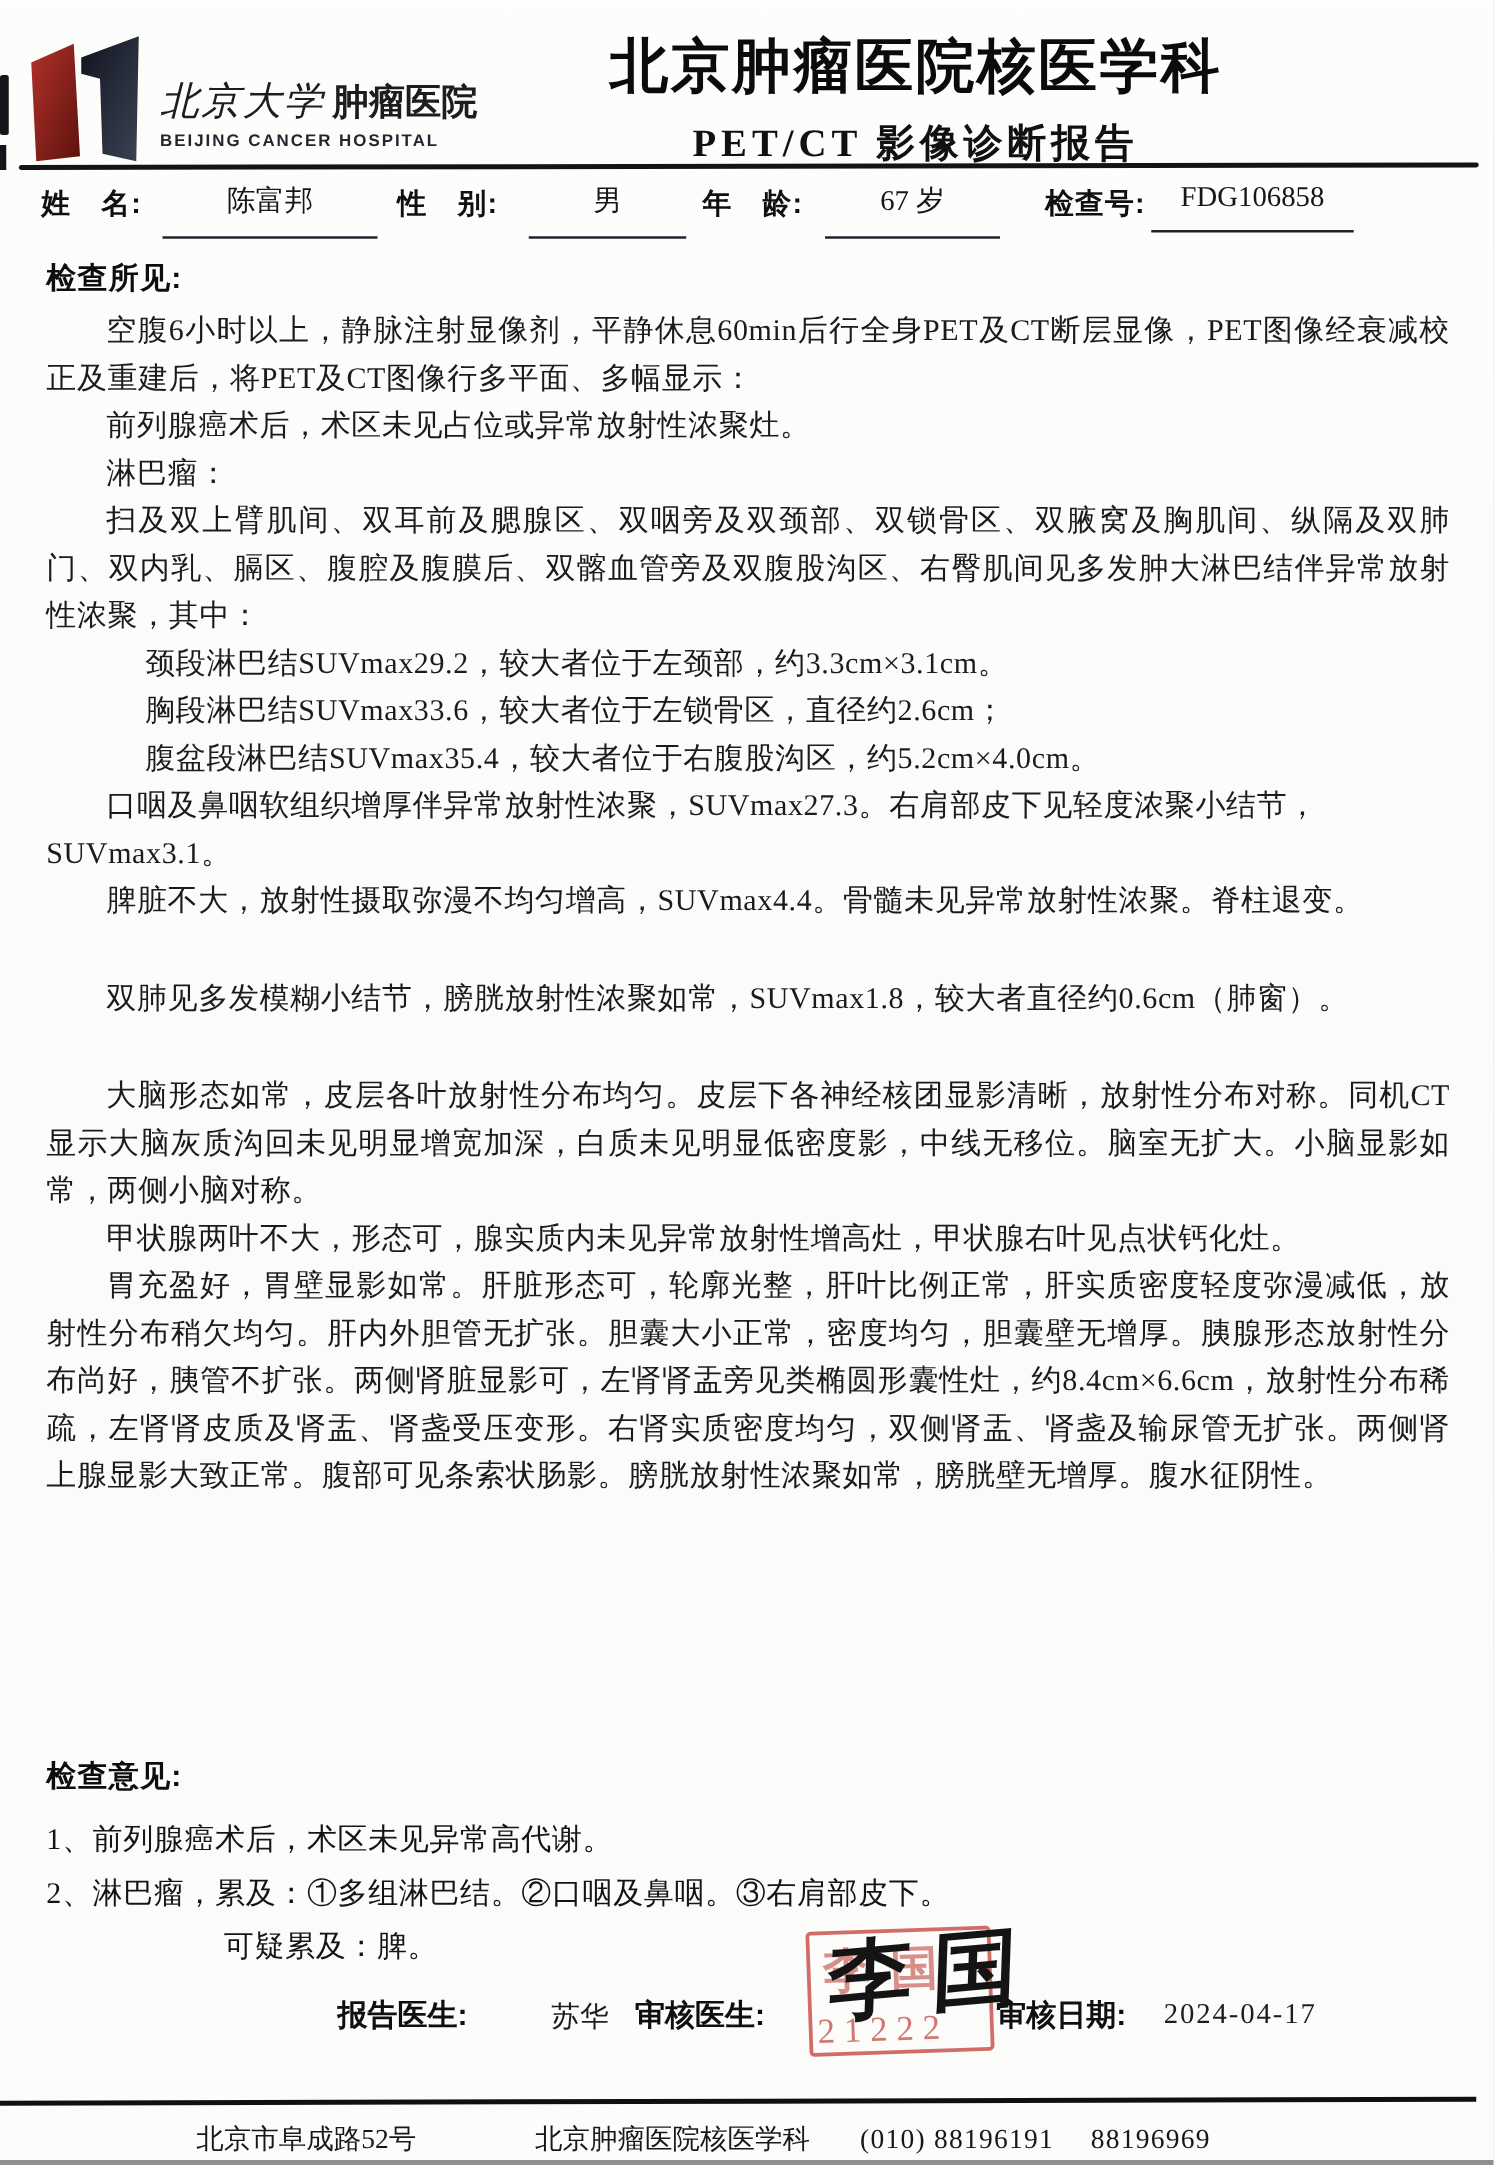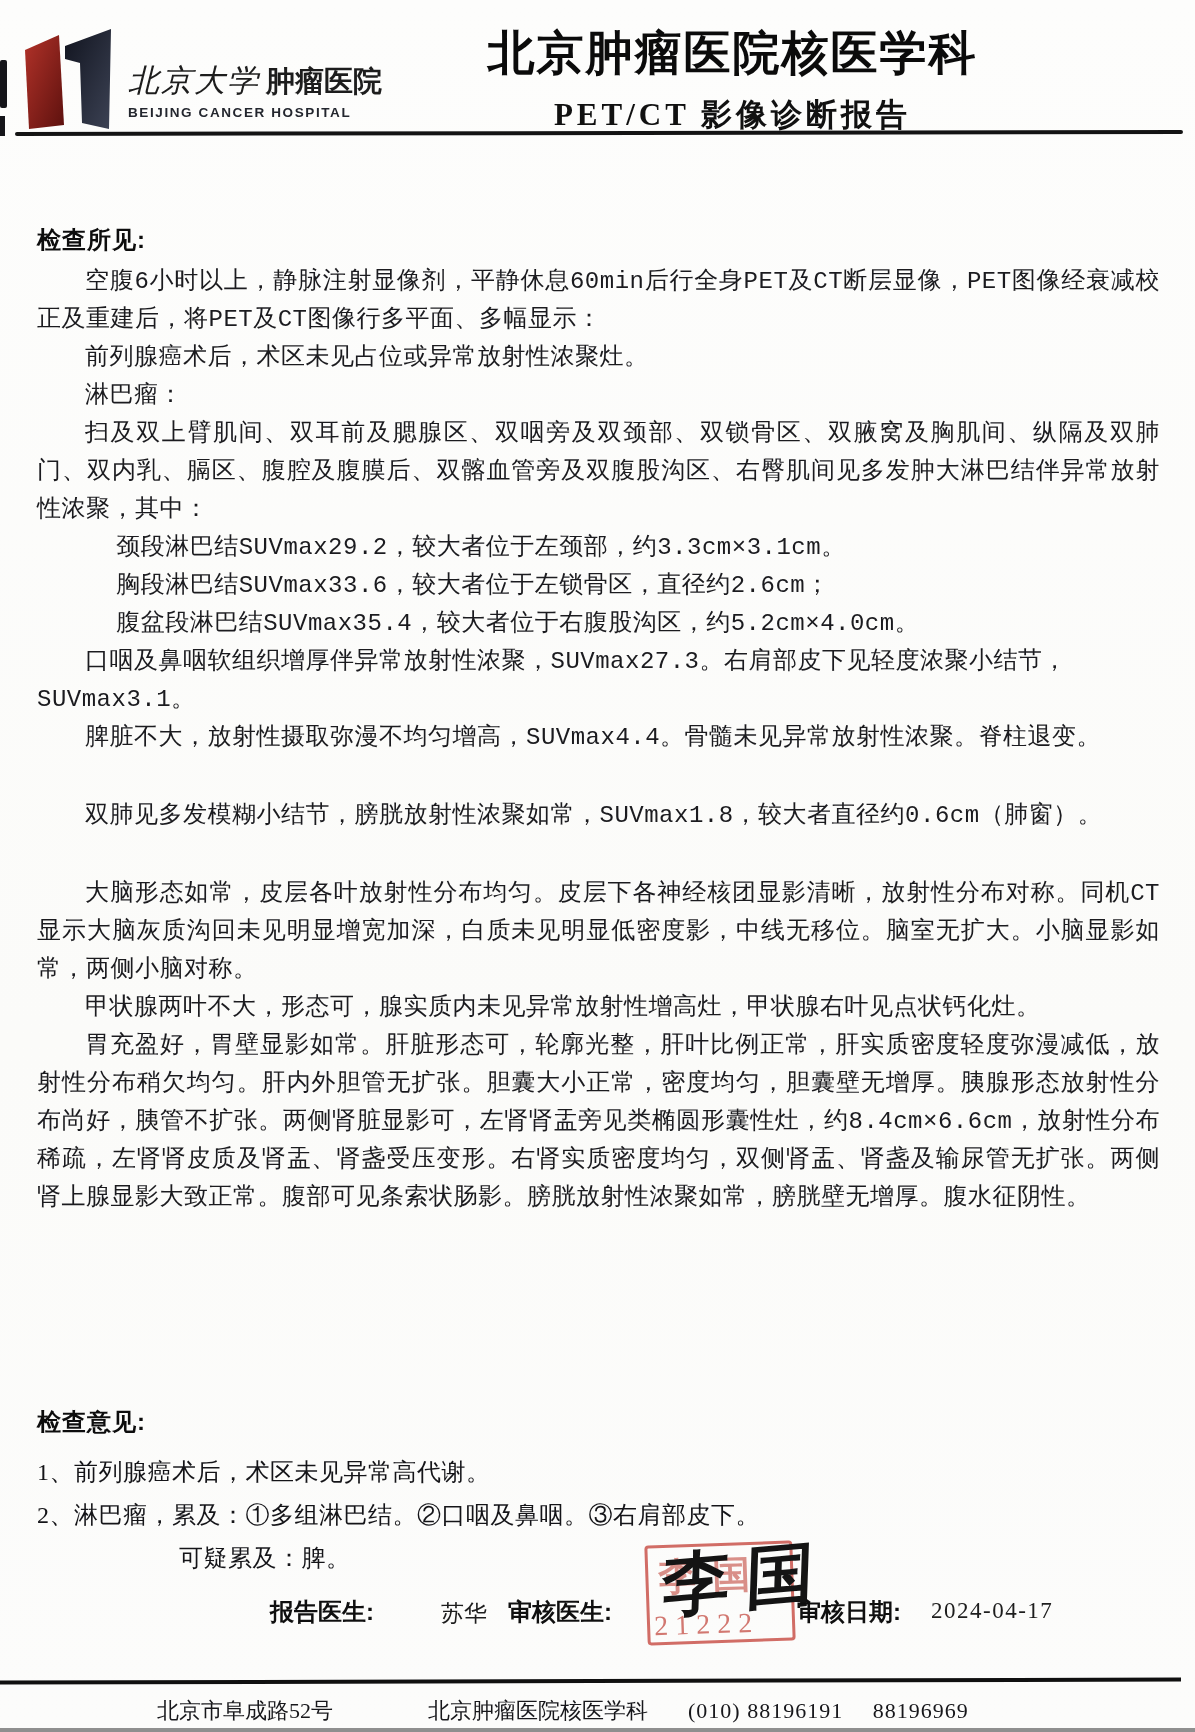--- a/index.html
+++ b/index.html
@@ -46,22 +46,22 @@
   .pl-name {left:33px;}  .pv-name {left:130px; width:172px;}
   .pl-sex  {left:318px;} .pv-sex  {left:423px; width:126px;}
   .pl-age  {left:562px;} .pv-age  {left:660px; width:140px;}
   .pl-no   {left:836px;} .pv-no   {left:921px; width:162px;}
 
   
   .sec-heading { margin:0; font-family:"Liberation Sans","DejaVu Sans",sans-serif;
                  font-size:24px; font-weight:bold; color:#0d0d0d; letter-spacing:1px; }
   .findings { position:absolute; left:37px; right:35px; top:204px;
               font-size:24px; line-height:38px; letter-spacing:0.5px;
-              text-align:justify; color:#1b1b1f;margin-top:17px; }
-  .findings .plist { margin-top:4px;font-family:Liberation Mono, monospace; }
+              text-align:justify; color:#1b1b1f; }
+  .findings .plist { margin-top:4px; }
   .findings p { margin:0; text-indent:2em; }
   .findings p.sub { text-indent:3.3em; }
   .findings p.gap { margin-top:40px; }
   .findings p.noindent { text-indent:0; }
 
   
   .impression { position:absolute; left:37px; right:35px; top:1400px;
                 font-size:24px; line-height:43px; letter-spacing:0.5px; color:#141418; }
   .impression .plist { margin-top:8px; }
   .impression p { margin:0; }
@@ -132,20 +132,30 @@
     </span>
   </div>
 
   <div class="head-titles">
     <div class="head-t1">北京肿瘤医院核医学科</div>
     <div class="head-t2">PET/CT 影像诊断报告</div>
   </div>
 
   <div class="rule-top"></div>
 
+  <div class="patient">
+    <span class="plabel pl-name">姓　名:</span>
+    <span class="pvalue pv-name">陈富邦</span>
+    <span class="plabel pl-sex">性　别:</span>
+    <span class="pvalue pv-sex">男</span>
+    <span class="plabel pl-age">年　龄:</span>
+    <span class="pvalue pv-age">67 岁</span>
+    <span class="plabel pl-no">检查号:</span>
+    <span class="pvalue pv-no">FDG106858</span>
+  </div>
 
   <div class="findings">
     <h2 class="sec-heading">检查所见:</h2>
     <div class="plist">
 
         <p>空腹6小时以上，静脉注射显像剂，平静休息60min后行全身PET及CT断层显像，PET图像经衰减校正及重建后，将PET及CT图像行多平面、多幅显示：</p>
 
         <p>前列腺癌术后，术区未见占位或异常放射性浓聚灶。</p>
 
         <p>淋巴瘤：</p>

